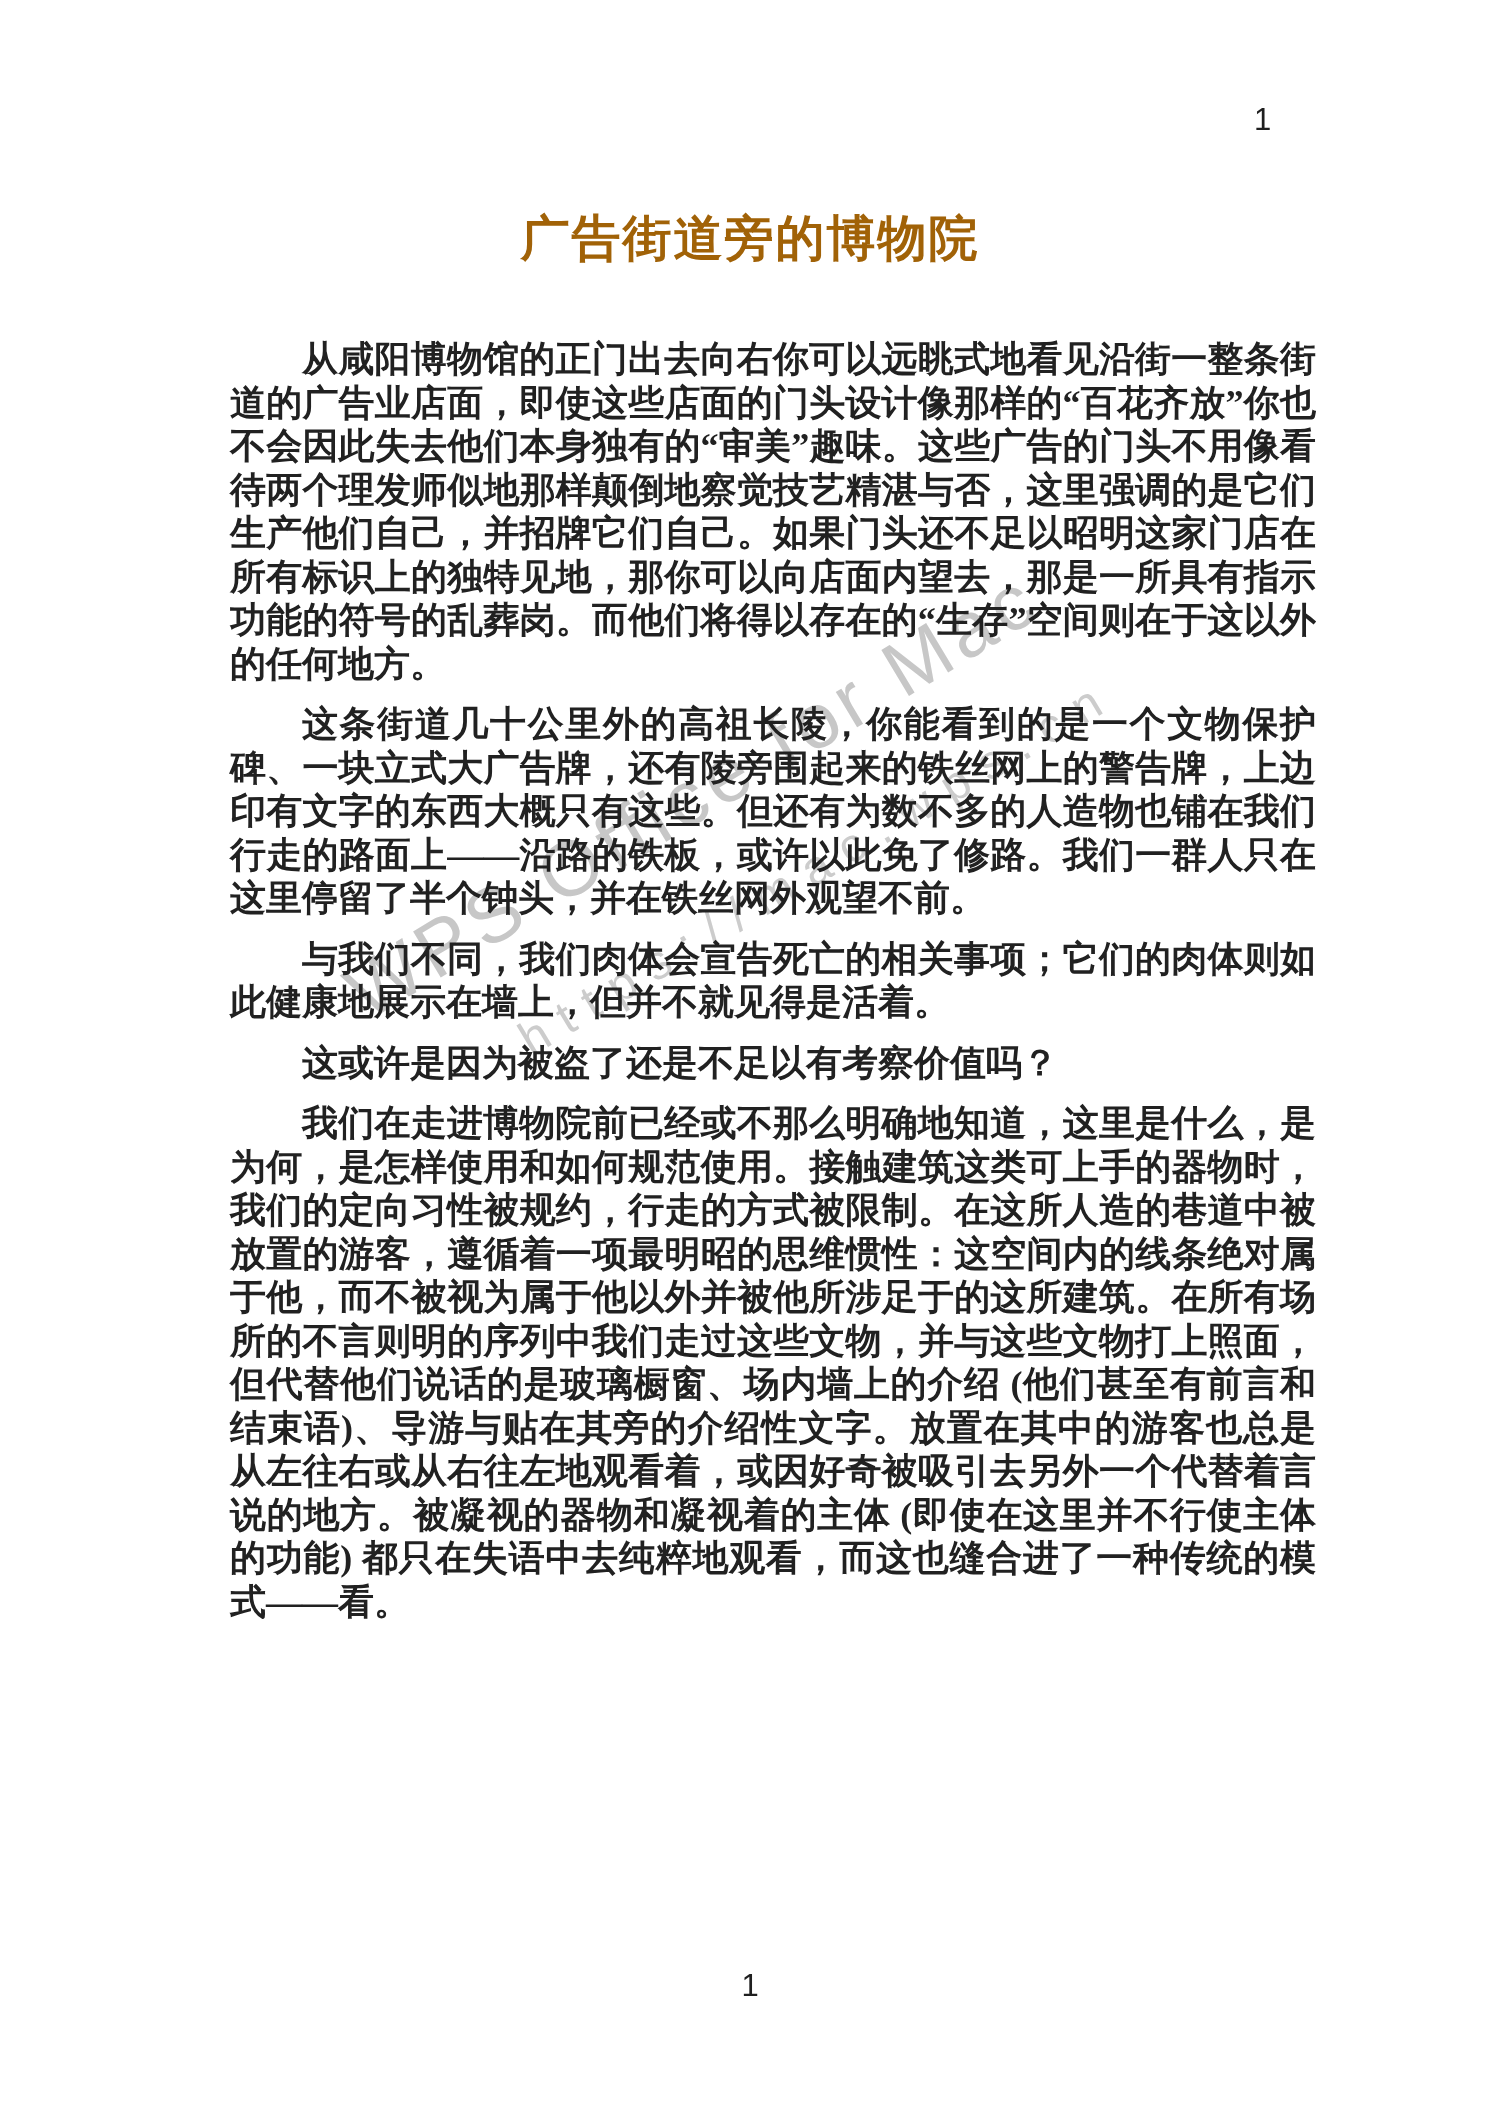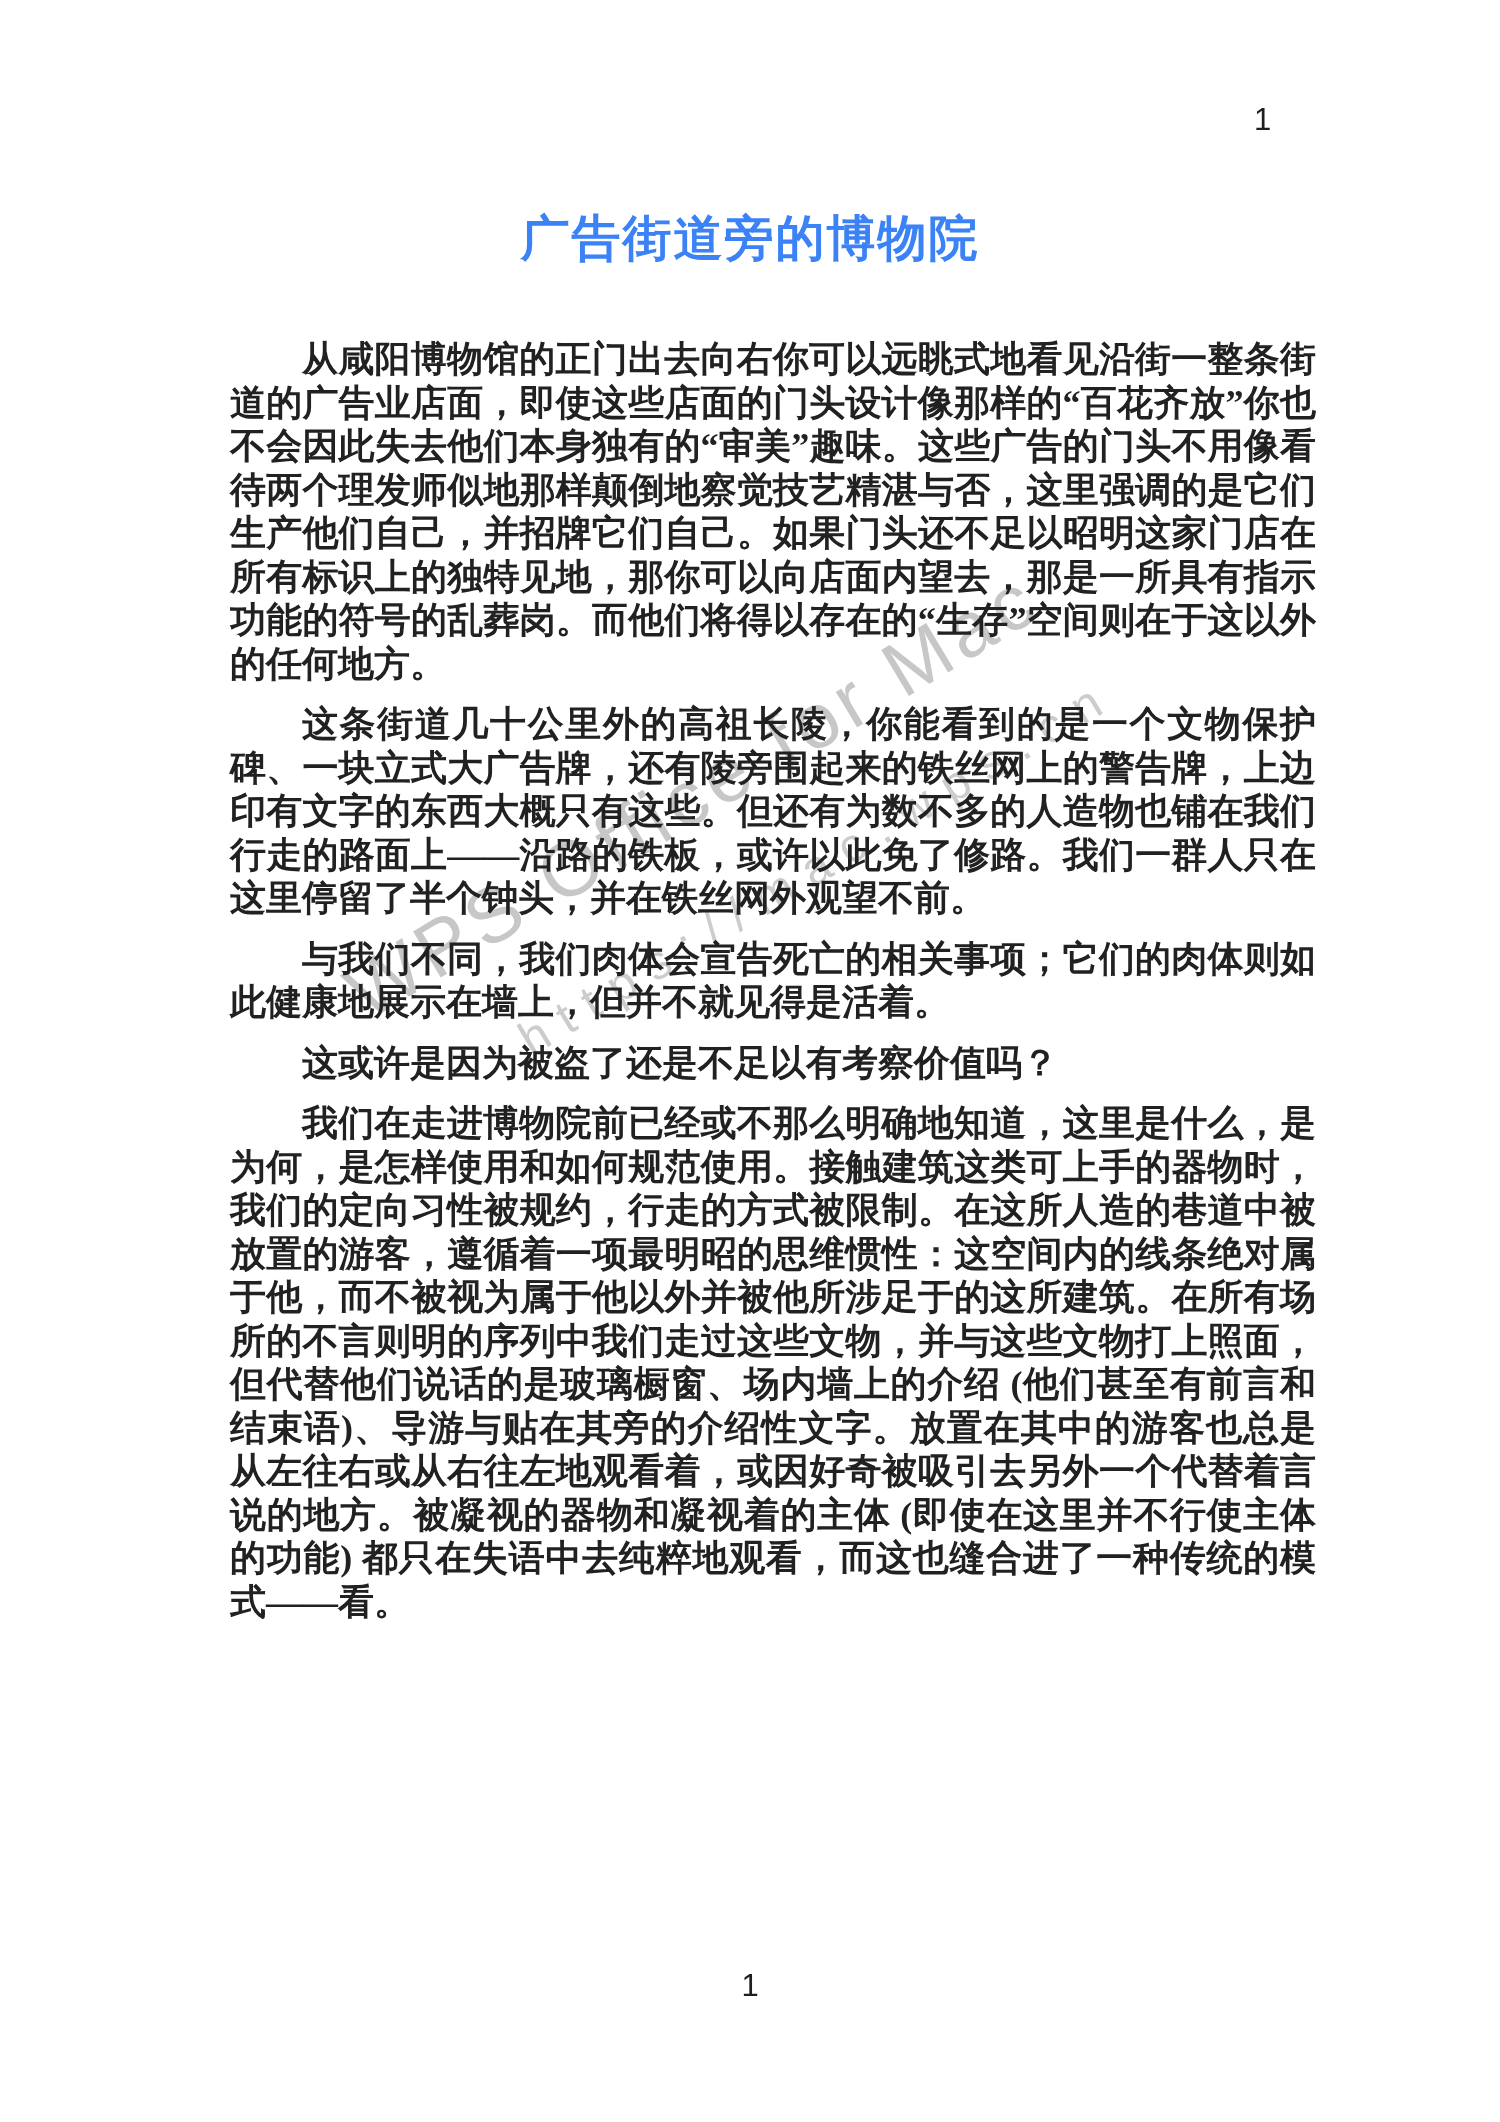--- a/index.html
+++ b/index.html
@@ -27,21 +27,21 @@
   .doc-title {
     position: absolute;
     top: 206px;
     left: 0;
     width: 100%;
     margin: 0;
     text-align: center;
     font-size: 49px;
     font-weight: 700;
     letter-spacing: 2px;
-    color: #3b82f6;
+    color: #a16207;
   }
   .content {
     position: absolute;
     top: 338px;
     left: 222px;
     width: 1094px;
     z-index: 2;
     font-size: 36px;
     line-height: 43.5px;
     text-align: justify;

